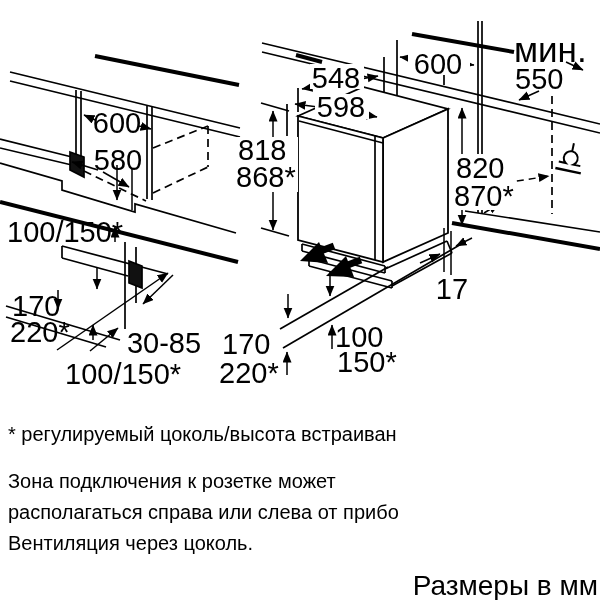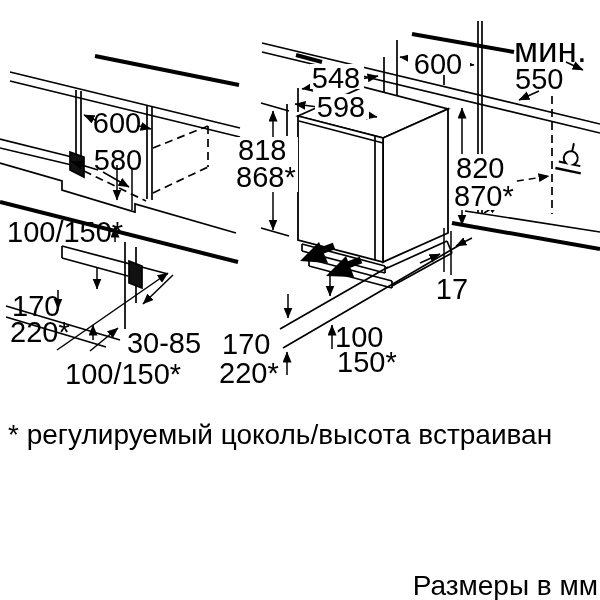--- a/index.html
+++ b/index.html
@@ -1,21 +1,21 @@
 <!DOCTYPE html>
 <html><head>
 <meta charset="utf-8">
 <style>
   html,body{margin:0;padding:0;background:#fff;}
   #canvas{position:relative;width:600px;height:600px;background:#ffffff;overflow:hidden;
           font-family:"Liberation Sans", sans-serif;color:#000;}
   #diagram-svg{position:absolute;left:0;top:0;}
   .dim-text{font-family:"Liberation Sans", sans-serif;font-size:29px;fill:#000;}
   .dim-text-big{font-family:"Liberation Sans", sans-serif;font-size:35px;fill:#000;}
-  .note{position:absolute;left:8px;font-size:28px;line-height:31px;white-space:nowrap;}
+  .note{position:absolute;left:8px;font-size:20px;line-height:31px;white-space:nowrap;}
   #footnote{top:419px;}
   #connection-note{top:466px;}
   #units-note{position:absolute;right:2px;top:570px;font-size:28px;white-space:nowrap;}
 </style>
 </head>
 <body>
 
 <div id="canvas">
 
 <svg id="diagram-svg" width="600" height="600" viewBox="0 0 600 600">
@@ -176,16 +176,21 @@
     <text class="dim-text" x="452" y="299" text-anchor="middle">17</text>
     <text class="dim-text" x="222" y="354">170</text>
     <text class="dim-text" x="219" y="383">220*</text>
     <text class="dim-text" x="335" y="347">100</text>
     <text class="dim-text" x="337" y="372">150*</text>
   </g>
 </svg>
 
 <div class="note" id="footnote">* регулируемый цоколь/высота встраиван</div>
 
+<div class="note" id="connection-note">
+  <div>Зона подключения к розетке может</div>
+  <div>располагаться справа или слева от прибо</div>
+  <div>Вентиляция через цоколь.</div>
+</div>
 
 <div id="units-note">Размеры в мм</div>
 
 </div>
 
 </body></html>

